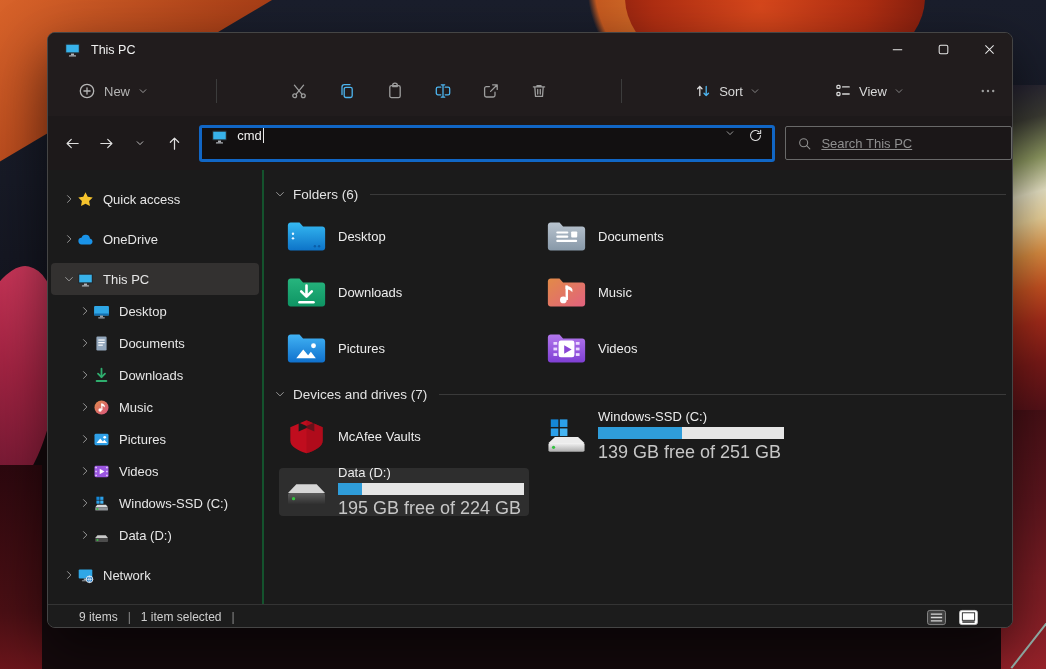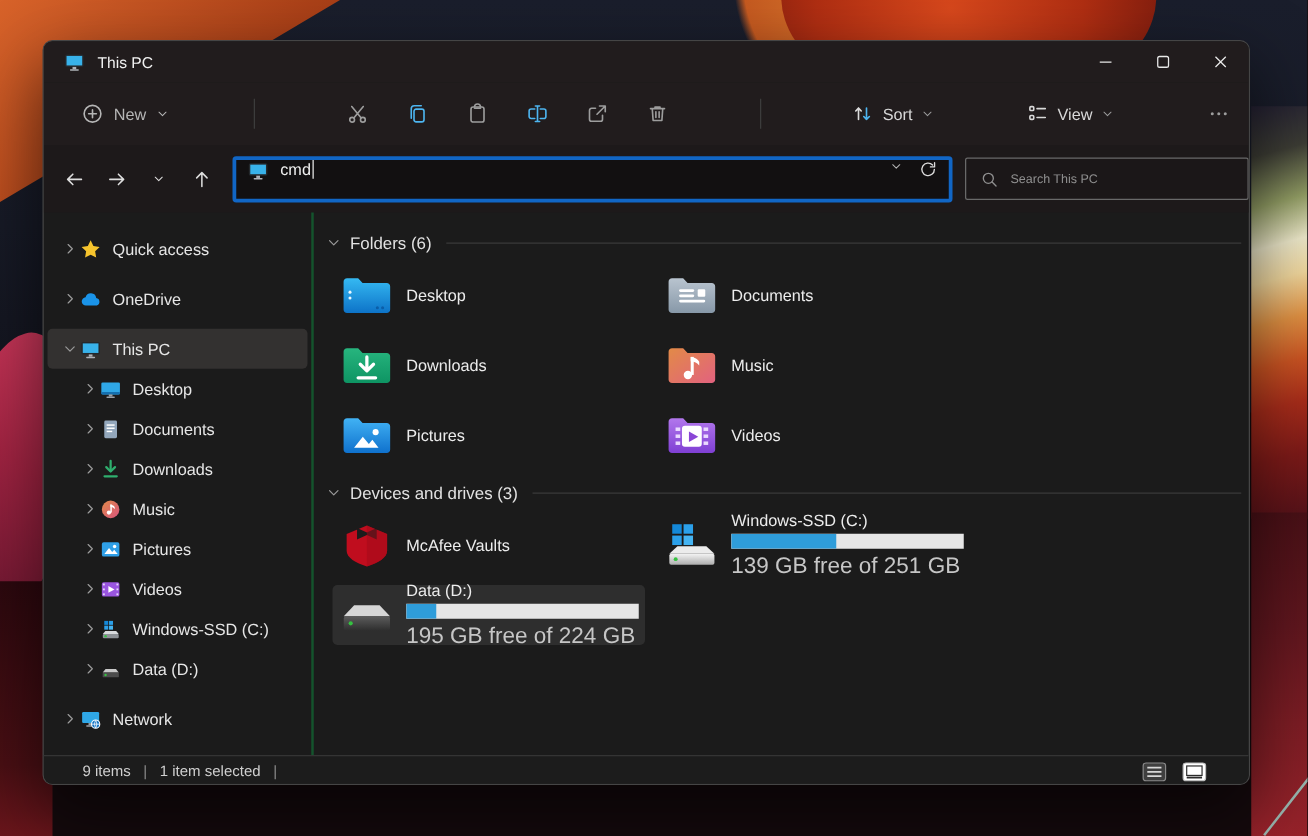--- a/index.html
+++ b/index.html
@@ -20,21 +20,21 @@
   .wp-right-curves { right:0; top:410px; width:45px; height:260px;
     background:linear-gradient(180deg,#481016,#5f161e 35%,#7c1d24 65%,#97222a 100%); }
   .wp-left-ribbon { left:-38px; top:265px; width:95px; height:235px; border-radius:48% 60% 45% 55%;
     background:linear-gradient(205deg,#d23a5e 5%,#a42443 45%,#711832 85%); transform:rotate(12deg); }
   .wp-left-bottom { left:0; top:465px; width:42px; height:210px; background:linear-gradient(180deg,#2c080e,#4a0f14 70%,#6e161c); }
   .wp-bottom { left:0; bottom:0; width:100%; height:44px;
     background:linear-gradient(90deg,#1c0608 0%,#2a0a0c 13%,#c2202a 17%,#d0262e 27%,#8c1820 32%,#2c0a0e 39%,#3a0d12 50%,#7c181e 58%,#56101 5 66%,#971f26 74%,#b82430 83%,#6e161c 91%,#3c0c10 100%); }
   .wp-teal-line { right:14px; bottom:-6px; width:2px; height:64px; background:#9adbd0; transform:rotate(38deg); opacity:.8; }
 
   
-  .window { position:absolute; left:34px; top:32px; width:966px; height:596px;
+  .window { position:absolute; left:47px; top:32px; width:966px; height:596px;
     background:#1b1b1b; border:1px solid #454545; border-radius:8px; overflow:hidden;
     box-shadow:0 22px 55px rgba(0,0,0,.6); color:#e8e8e8; }
 
   .titlebar { height:33px; background:#211c1d; display:flex; align-items:center; padding-left:16px; position:relative; }
   .titlebar .app-title { font-size:12.5px; color:#f0f0f0; margin-left:10px; }
   .win-controls { position:absolute; right:0; top:0; height:33px; display:flex; }
   .win-btn { width:46px; height:33px; display:flex; align-items:center; justify-content:center; color:#e8e8e8; background:none; border:none; }
 
   .toolbar { height:50px; background:#211c1d; display:flex; align-items:center; padding-left:20px;justify-content:space-between; }
   .new-btn { display:flex; align-items:center; gap:8px; height:36px; padding:0 10px; color:#b5b5b5; font-size:13px; background:none; border:none; }
@@ -48,21 +48,21 @@
   .nav-btn { width:30px; height:30px; display:flex; align-items:center; justify-content:center; color:#dedede; background:none; border:none; margin:0 2px; }
   .address-bar { width:580px; height:37px; margin-left:8px; border:3px solid #1166c5; border-radius:3px;
     background:#121011; display:flex; align-items:flex-start; padding:0 9px; }
   .address-value { font-size:13px; color:#f0f0f0; margin-left:9px; }
   .caret { width:1px; height:15px; background:#e8e8e8; margin-left:1px; }
   .ab-spacer { flex:1; }
   .ab-chev { color:#b5b5b5; margin-right:13px; }
   .ab-refresh { color:#dcdcdc; }
   .search-box { width:228px; height:34px; margin-left:10px; border:1px solid #696969; border-radius:2px;
     background:#1b1718; display:flex; align-items:center; padding:0 11px; gap:9px; }
-  .search-placeholder { font-size:10px; color:#8f8f8f; }
+  .search-placeholder { font-size:13px; color:#8f8f8f;text-decoration:underline; }
   .search-ic { color:#8f8f8f; }
 
   .body { display:flex; height:434px; }
   .sidebar { width:216px; border-right:2px solid #14532d; padding-top:13px; overflow:hidden; }
   .side-item { display:flex; align-items:center; height:32px; margin:0 3px; padding-left:10px; border-radius:4px; }
   .side-item.lvl1 { padding-left:26px; }
   .side-item.gap { margin-top:8px; }
   .side-item.selected { background:#333130; }
   .side-item .chev { width:16px; color:#9a9a9a; }
   .side-item .ic.glyph svg { width:17px; height:17px; }
@@ -615,21 +615,21 @@
             </span>
             <span class="tile-label">Videos</span>
           </div>
         </div>
         <div class="sec-head">
           <span class="ic chev">
             <svg width="12" height="12" viewBox="0 0 16 16">
               <path d="M3.5 6L8 10.5 12.5 6" fill="none" stroke="currentColor" stroke-width="1.3" stroke-linecap="round" stroke-linejoin="round"></path>
             </svg>
           </span>
-          <span class="sec-title">Devices and drives (3)</span>
+          <span class="sec-title">Devices and drives (7)</span>
           <span class="sec-line"></span>
         </div>
         <div class="tile-grid">
           <div class="tile">
             <span class="ic tile-ic">
               <svg viewBox="0 0 44 40">
                 <path d="M22 2.5L39.5 10v14.5c0 6-7.7 10.6-17.5 13.5C12.2 35.1 4.5 30.5 4.5 24.5V10z" fill="#c00d1e"></path>
                 <path d="M13.5 4.8L22 8.6l8.5-3.8v9.8L22 10.8l-8.5 3.8z" fill="#1c1c1c"></path>
                 <path d="M22 2.5L39.5 10v14.5c0 6-7.7 10.6-17.5 13.5z" fill="#a30b19" opacity=".55"></path>
               </svg>

